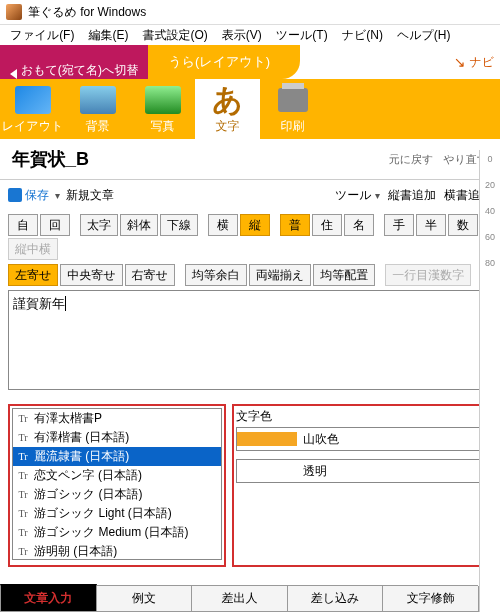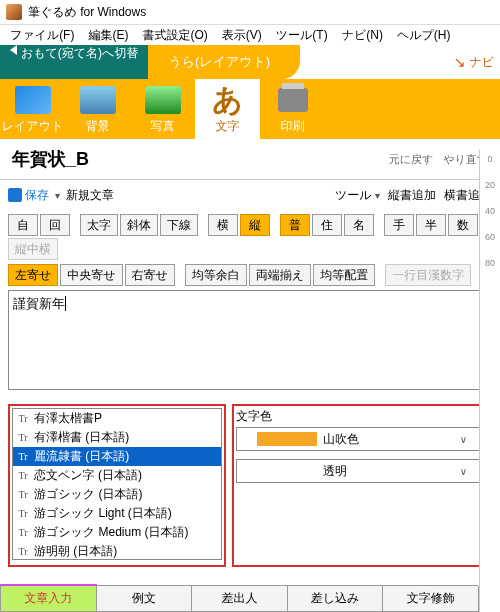--- a/index.html
+++ b/index.html
@@ -2,21 +2,21 @@
 <html><head>
 <meta charset="utf-8">
 <style>
 html,body{margin:0;padding:0;font-family:"MS UI Gothic","Meiryo",sans-serif;font-size:12px;background:#fff;color:#000}
 body{width:500px;height:612px;overflow:hidden;position:relative}
 .titlebar{height:24px;background:#fff;border-bottom:1px solid #ddd;display:flex;align-items:center;padding:0 6px;gap:6px}
 .app-icon{width:16px;height:16px;background:linear-gradient(135deg,#f4a460,#8b4513);border-radius:2px}
 .menubar{height:20px;background:#fff;display:flex;align-items:center;padding:0 4px;gap:2px}
 .menuitem{padding:2px 6px;cursor:default}
 .mode-row{height:34px;display:flex;align-items:stretch;background:#fff}
-.mode-btn-left{background:#0f766e;color:#fff;display:flex;align-items:flex-start;padding:0 10px;font-size:12px;gap:4px}
+.mode-btn-left{background:#be185d;color:#fff;display:flex;align-items:flex-end;padding:0 10px;font-size:12px;gap:4px}
 .mode-btn-left .tri{width:0;height:0;border-top:5px solid transparent;border-bottom:5px solid transparent;border-right:7px solid #fff}
 .mode-btn-right{background:#ffb400;color:#fff;display:flex;align-items:center;padding:0 30px 0 20px;font-size:13px;border-bottom-right-radius:18px;border-top-right-radius:0}
 .nav-right{margin-left:auto;display:flex;align-items:center;padding-right:6px;color:#d35400;gap:4px;font-size:12px}
 .nav-right .tri{color:#d35400;font-size:14px}
 .ribbon{height:60px;background:#ffb400;display:flex;align-items:stretch}
 .rib-btn{width:65px;display:flex;flex-direction:column;align-items:center;justify-content:flex-end;color:#fff;font-size:12px;padding-bottom:4px;position:relative}
 .rib-btn.sel{background:#fff;color:#b36b00}
 .rib-icon{width:40px;height:32px;margin-bottom:2px;display:flex;align-items:center;justify-content:center;font-size:22px}
 .rib-layout{background:linear-gradient(135deg,#1e88e5,#64b5f6);border-radius:3px;width:36px;height:28px}
 .rib-bg{background:linear-gradient(#87ceeb,#4682b4);border-radius:3px;width:36px;height:28px}
@@ -48,30 +48,30 @@
 .red-box{border:2px solid #d32f2f;padding:2px}
 .font-list-wrap{width:210px;height:155px}
 .font-list{border:1px solid #888;height:150px;overflow-y:scroll;background:#fff;font-size:12px}
 .font-item{padding:1px 3px;display:flex;align-items:center;gap:4px;white-space:nowrap}
 .font-item.sel{background:#0a64c8;color:#fff}
 .tt{font-family:serif;font-size:10px;color:#555;width:14px;text-align:center}
 .font-item.sel .tt{color:#fff}
 .color-panel{flex:1}
 .color-group{margin-bottom:8px}
 .color-label{font-size:12px;margin-bottom:2px}
-.color-select{border:1px solid #888;height:22px;display:flex;align-items:center;padding:0 20px;gap:6px;font-size:12px;background:#fff}
+.color-select{border:1px solid #888;height:22px;display:flex;align-items:center;padding:0 0;gap:6px;font-size:12px;background:#fff}
 .color-sw{width:60px;height:14px}
 .sw-yama{background:#f5a623}
 .sw-trans{background:#fff}
 .chev{margin-left:auto;font-size:10px;color:#555}
 .chk-row{padding:20px 10px;font-size:12px;display:flex;align-items:center;gap:4px}
 .chk{width:12px;height:12px;border:1px solid #555}
 .tabs{position:absolute;bottom:0;left:0;right:22px;height:26px;display:flex;border-top:1px solid #999}
 .tab{flex:1;border:1px solid #999;border-top:none;display:flex;align-items:center;justify-content:center;font-size:12px;background:#f4f4f4;margin-right:-1px}
-.tab.active{color:#d32f2f;background:#bef264;border-top:2px solid #d946ef;margin-top:-2px;font-weight:normal}
+.tab.active{color:#d32f2f;background:#000000;border-top:2px solid #000000;margin-top:-2px;font-weight:bold}
 .side-ruler{position:absolute;right:0;top:150px;bottom:0;width:20px;background:#fff;border-left:1px solid #ccc;font-size:9px;color:#888;display:flex;flex-direction:column;align-items:center;padding-top:4px;gap:8px}
 .side-ruler div{writing-mode:horizontal-tb}
 .side-hdr{position:absolute;right:2px;top:156px;font-size:11px;color:#555}
 .lr-arrow{font-size:10px;color:#555}
 </style>
 </head>
 <body>
 
 <div class="titlebar">
   <div class="app-icon"></div>

